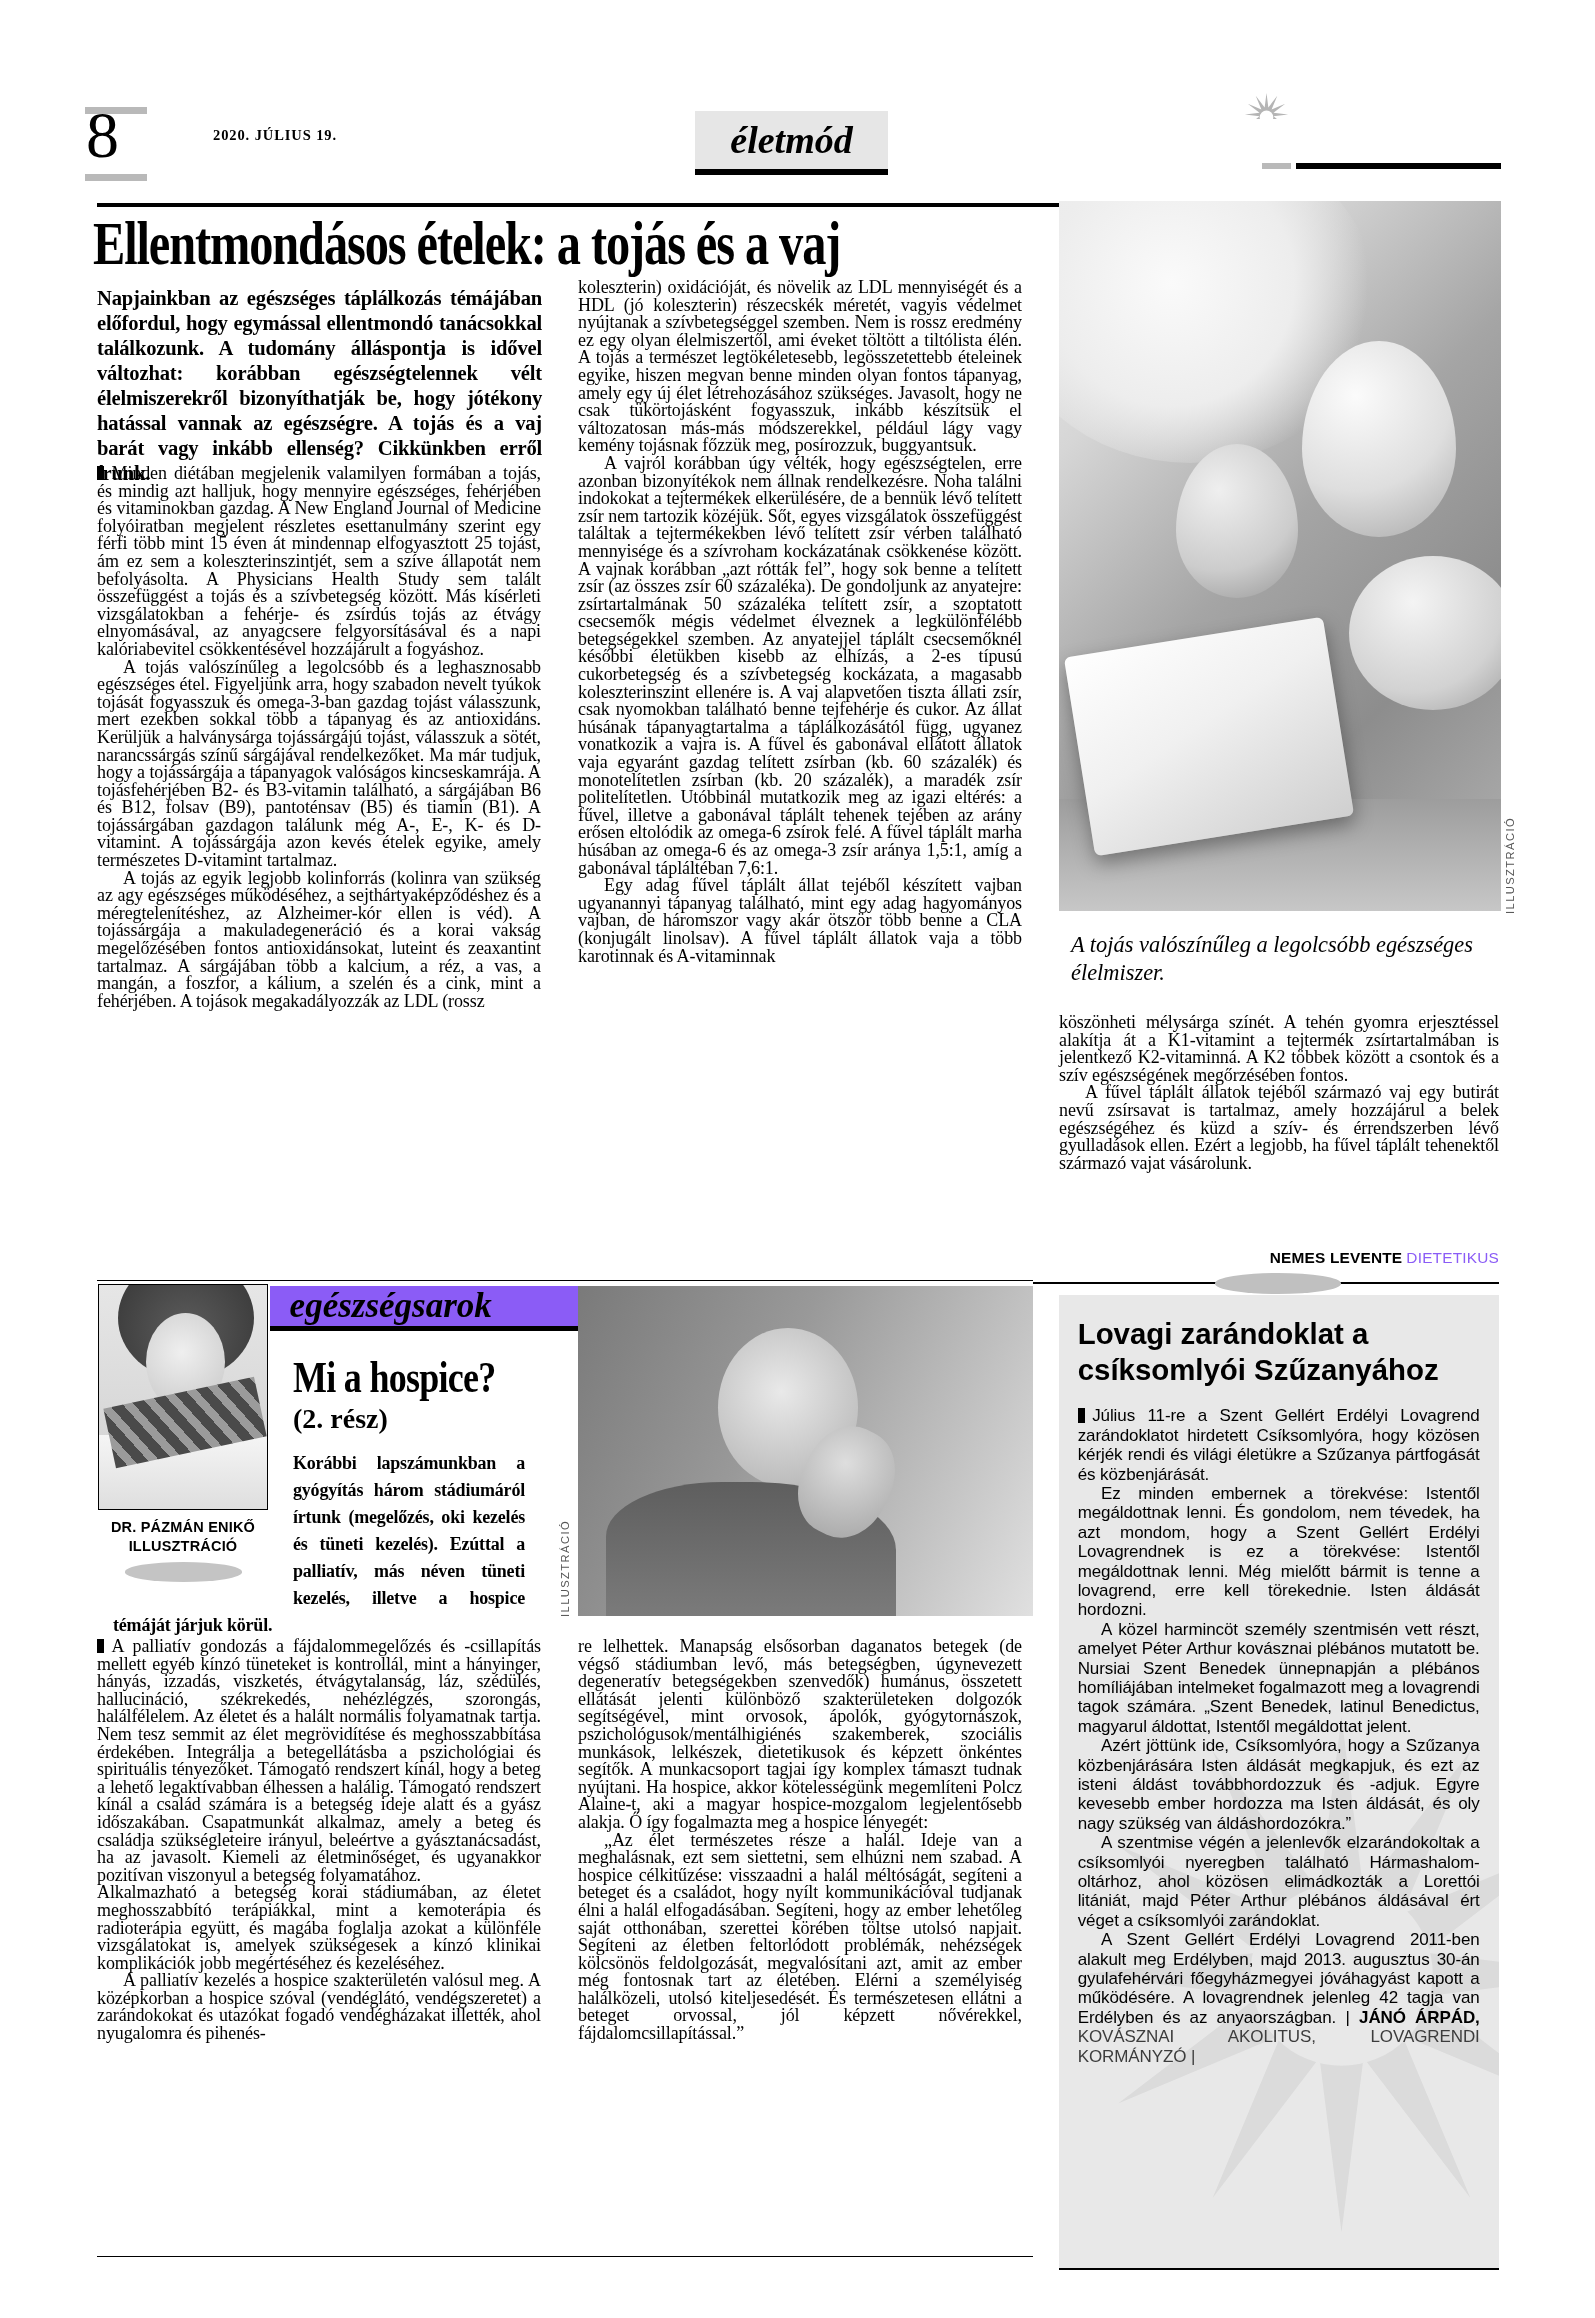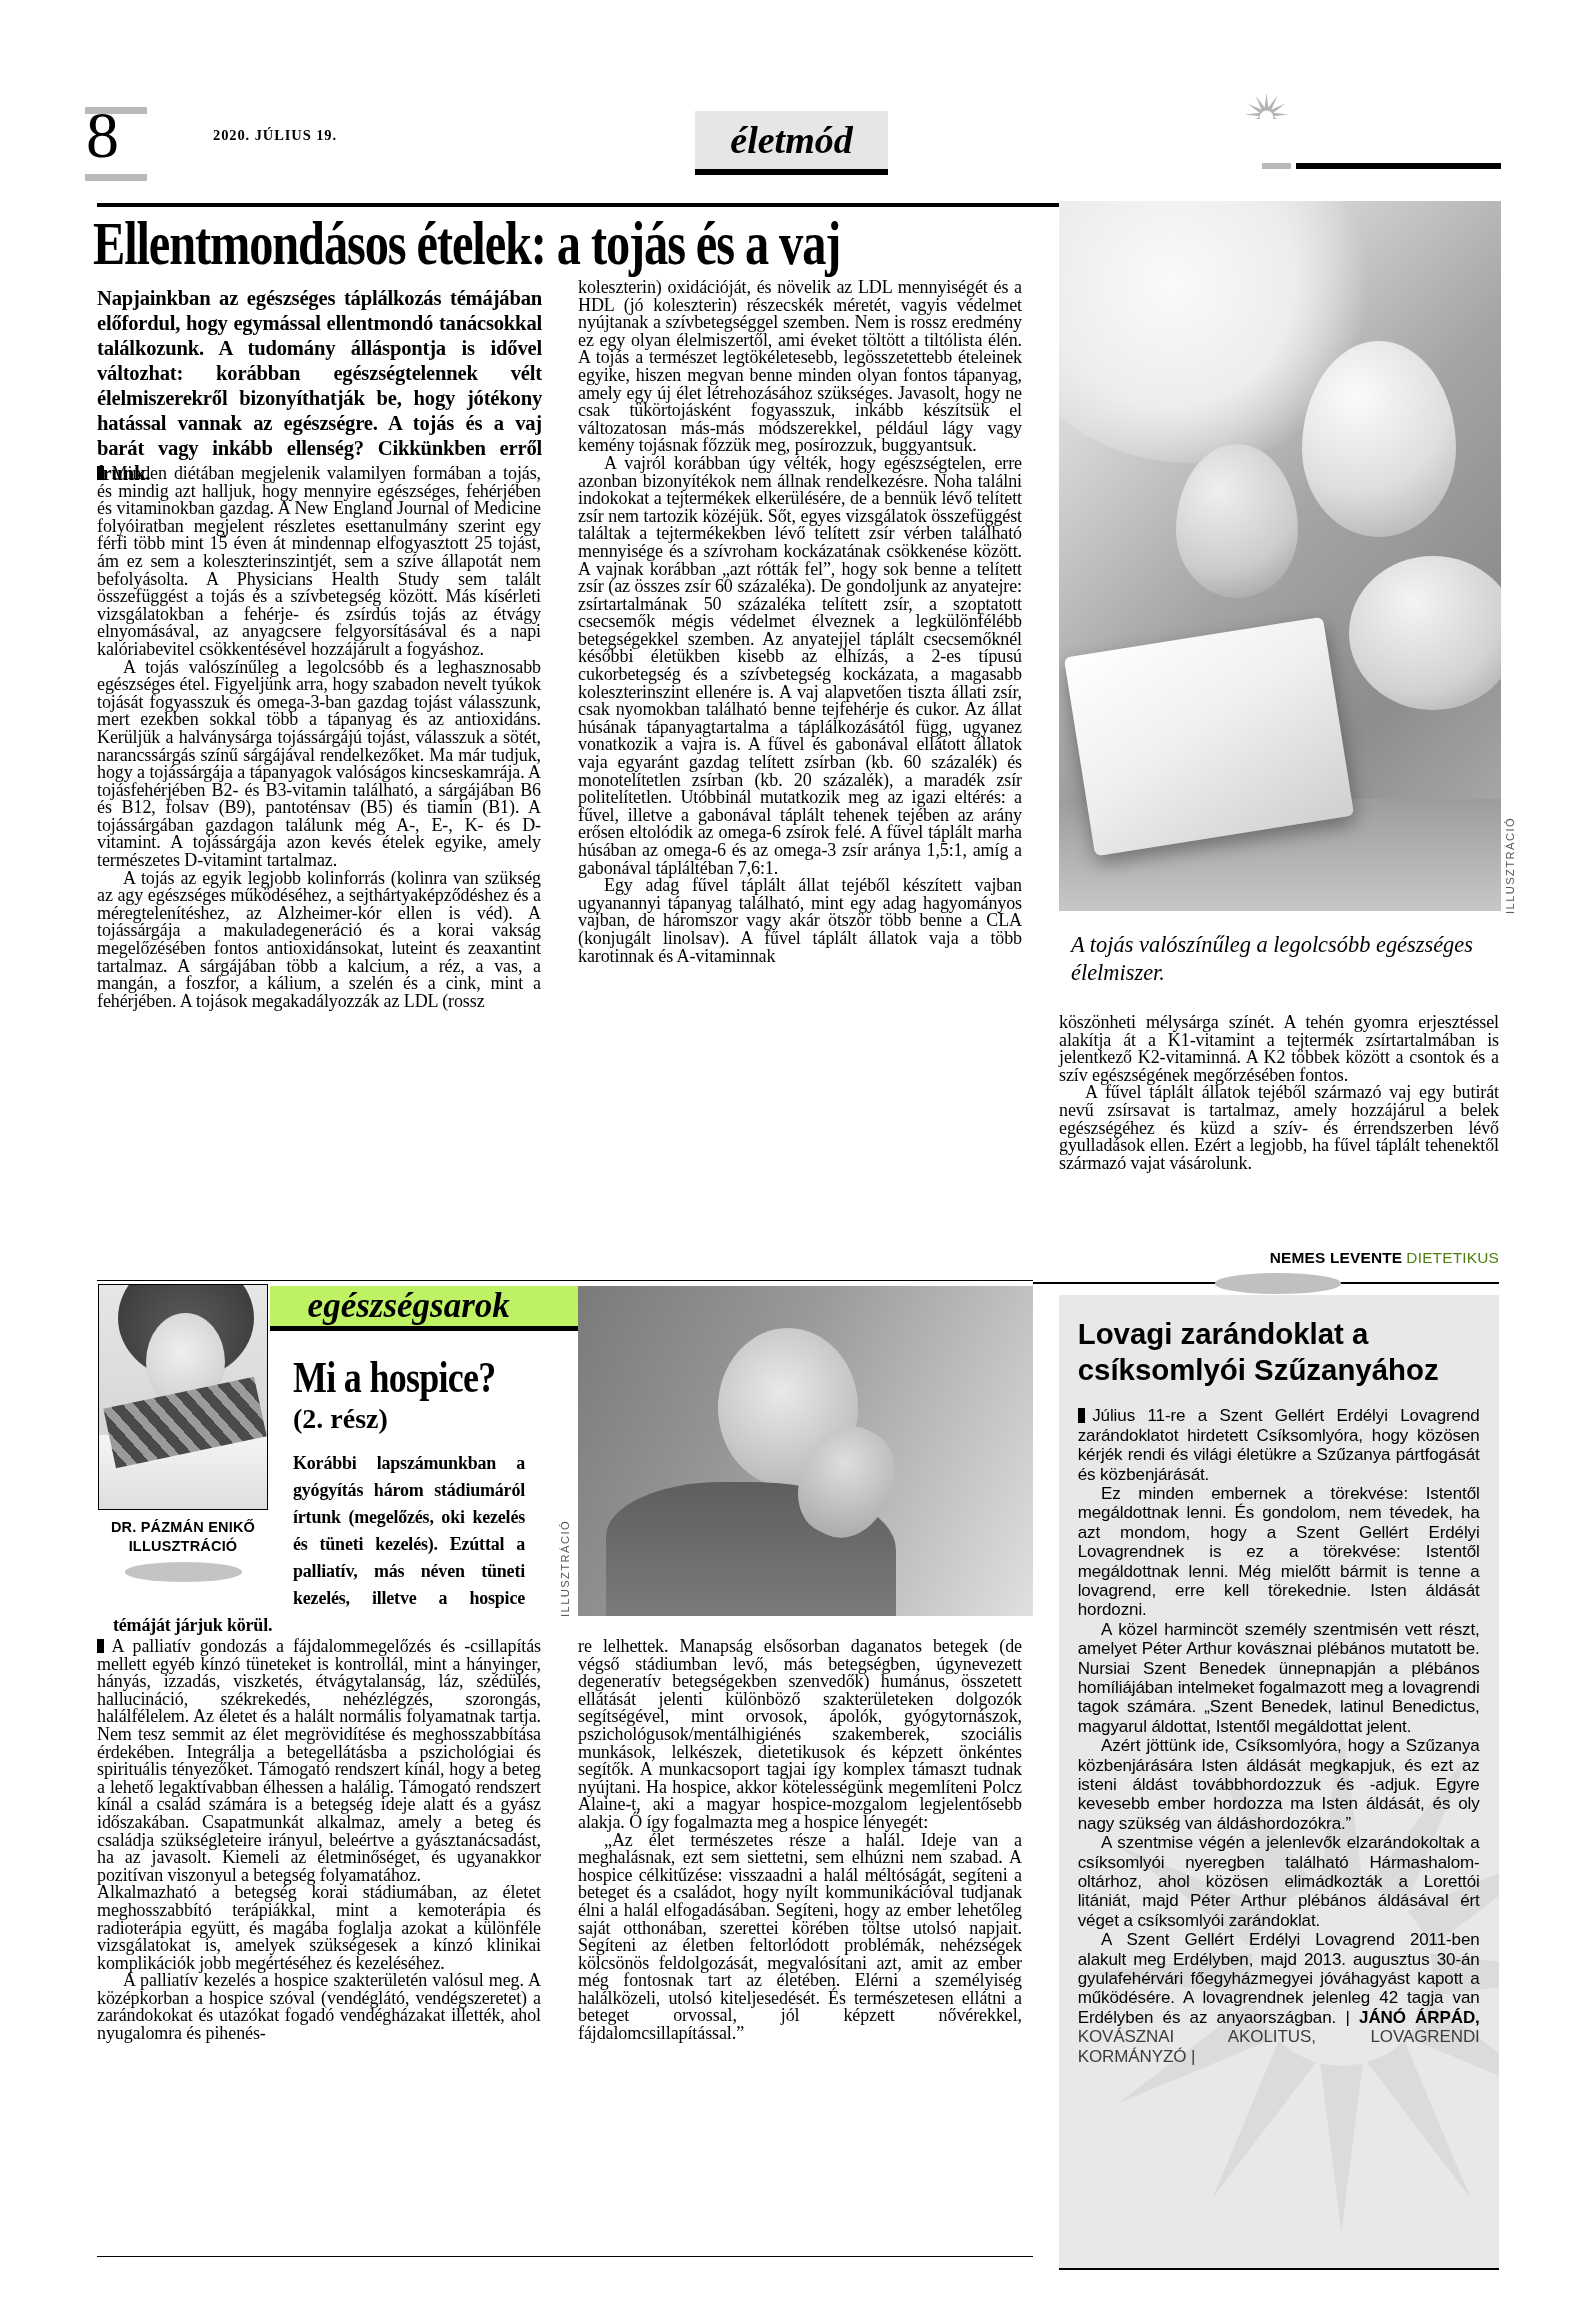--- a/index.html
+++ b/index.html
@@ -49,28 +49,28 @@
      box-shadow:0 8.4px 18.7px rgba(0,0,0,.35);}
   #main-photo .tray{position:absolute;left:0;top:598px;width:442px;height:112px;
      background:linear-gradient(#9d9d9d,#c7c7c7);}
 
   .vcredit{font-family:"Liberation Sans",sans-serif;font-size:11.2px;letter-spacing:1.4px;color:#555;
            writing-mode:vertical-rl;transform:rotate(180deg);white-space:nowrap;}
   #main-photo-credit{left:1504px;top:722px;height:192px;}
   #main-caption{left:1071px;top:931px;width:426px;font-size:22.4px;line-height:28px;font-style:italic;}
   #main-byline{left:1059px;top:1249px;width:440px;text-align:right;font-size:15.4px;letter-spacing:0.2px;}
   #main-byline .b-name{font-weight:700;font-family:"Liberation Sans",sans-serif;}
-  #main-byline .b-role{color:#4d7c0f;font-family:"Liberation Sans",sans-serif;text-align:center;}
+  #main-byline .b-role{color:#8b5cf6;font-family:"Liberation Sans",sans-serif;text-align:center;}
   #divider-right-rule{left:1033px;top:1282px;width:466px;height:2.3px;background:#000;}
   #divider-right-ellipse{left:1215px;top:1273px;width:126px;height:20.6px;background:#c0c0c0;border-radius:50%;}
   #section-top-rule{left:97px;top:1280px;width:936px;height:1.4px;background:#000;}
   #section-bottom-rule{left:97px;top:2256px;width:936px;height:1.4px;background:#000;}
 
   
-  #hc-banner{left:270px;top:1286px;width:308px;height:40px;background:#bef264;padding-left:18px;}
+  #hc-banner{left:270px;top:1286px;width:308px;height:40px;background:#8b5cf6;}
   #hc-banner .hb-txt{font-style:italic;font-weight:700;font-size:35px;line-height:40px;padding-left:19.6px;display:block;}
   #hc-banner-underline{left:270px;top:1326px;width:308px;height:4.7px;background:#000;}
 
   #doctor-photo{left:98px;top:1284px;width:170px;height:226px;border:1.9px solid #000;box-sizing:border-box;
      background:linear-gradient(#e6e6e6,#cfcfcf);overflow:hidden;}
   #doctor-photo .hair{position:absolute;left:18.7px;top:-28px;width:136px;height:122px;border-radius:50%;
      background:radial-gradient(circle at 50% 60%, #5c5c5c 0%,#3f3f3f 70%);}
   #doctor-photo .face{position:absolute;left:47px;top:28px;width:79px;height:98px;border-radius:50%;
      background:radial-gradient(circle at 45% 40%, #efefef 0%,#cdcdcd 80%);}
   #doctor-photo .scarf{position:absolute;left:9.3px;top:107px;width:154px;height:61px;transform:rotate(-12deg);

